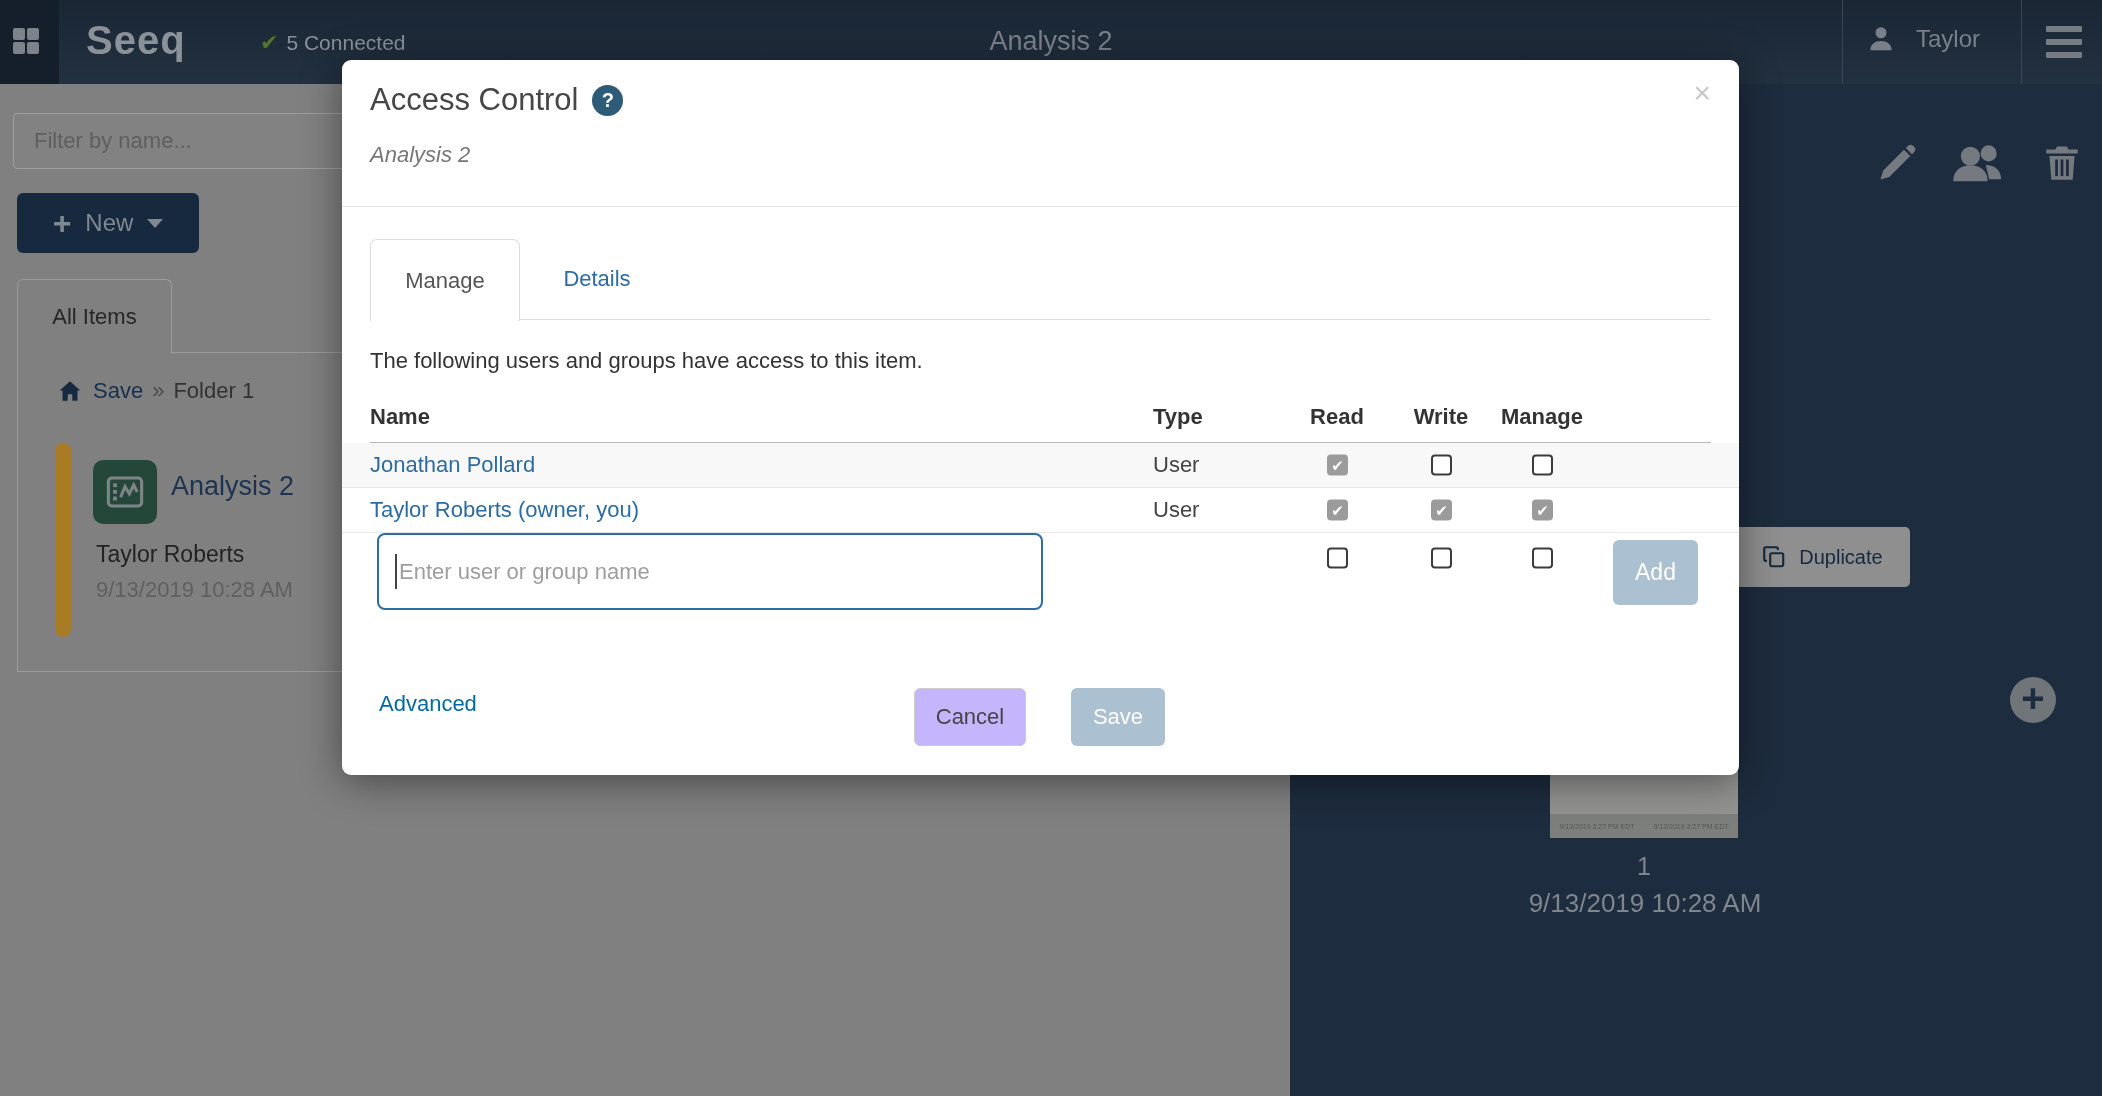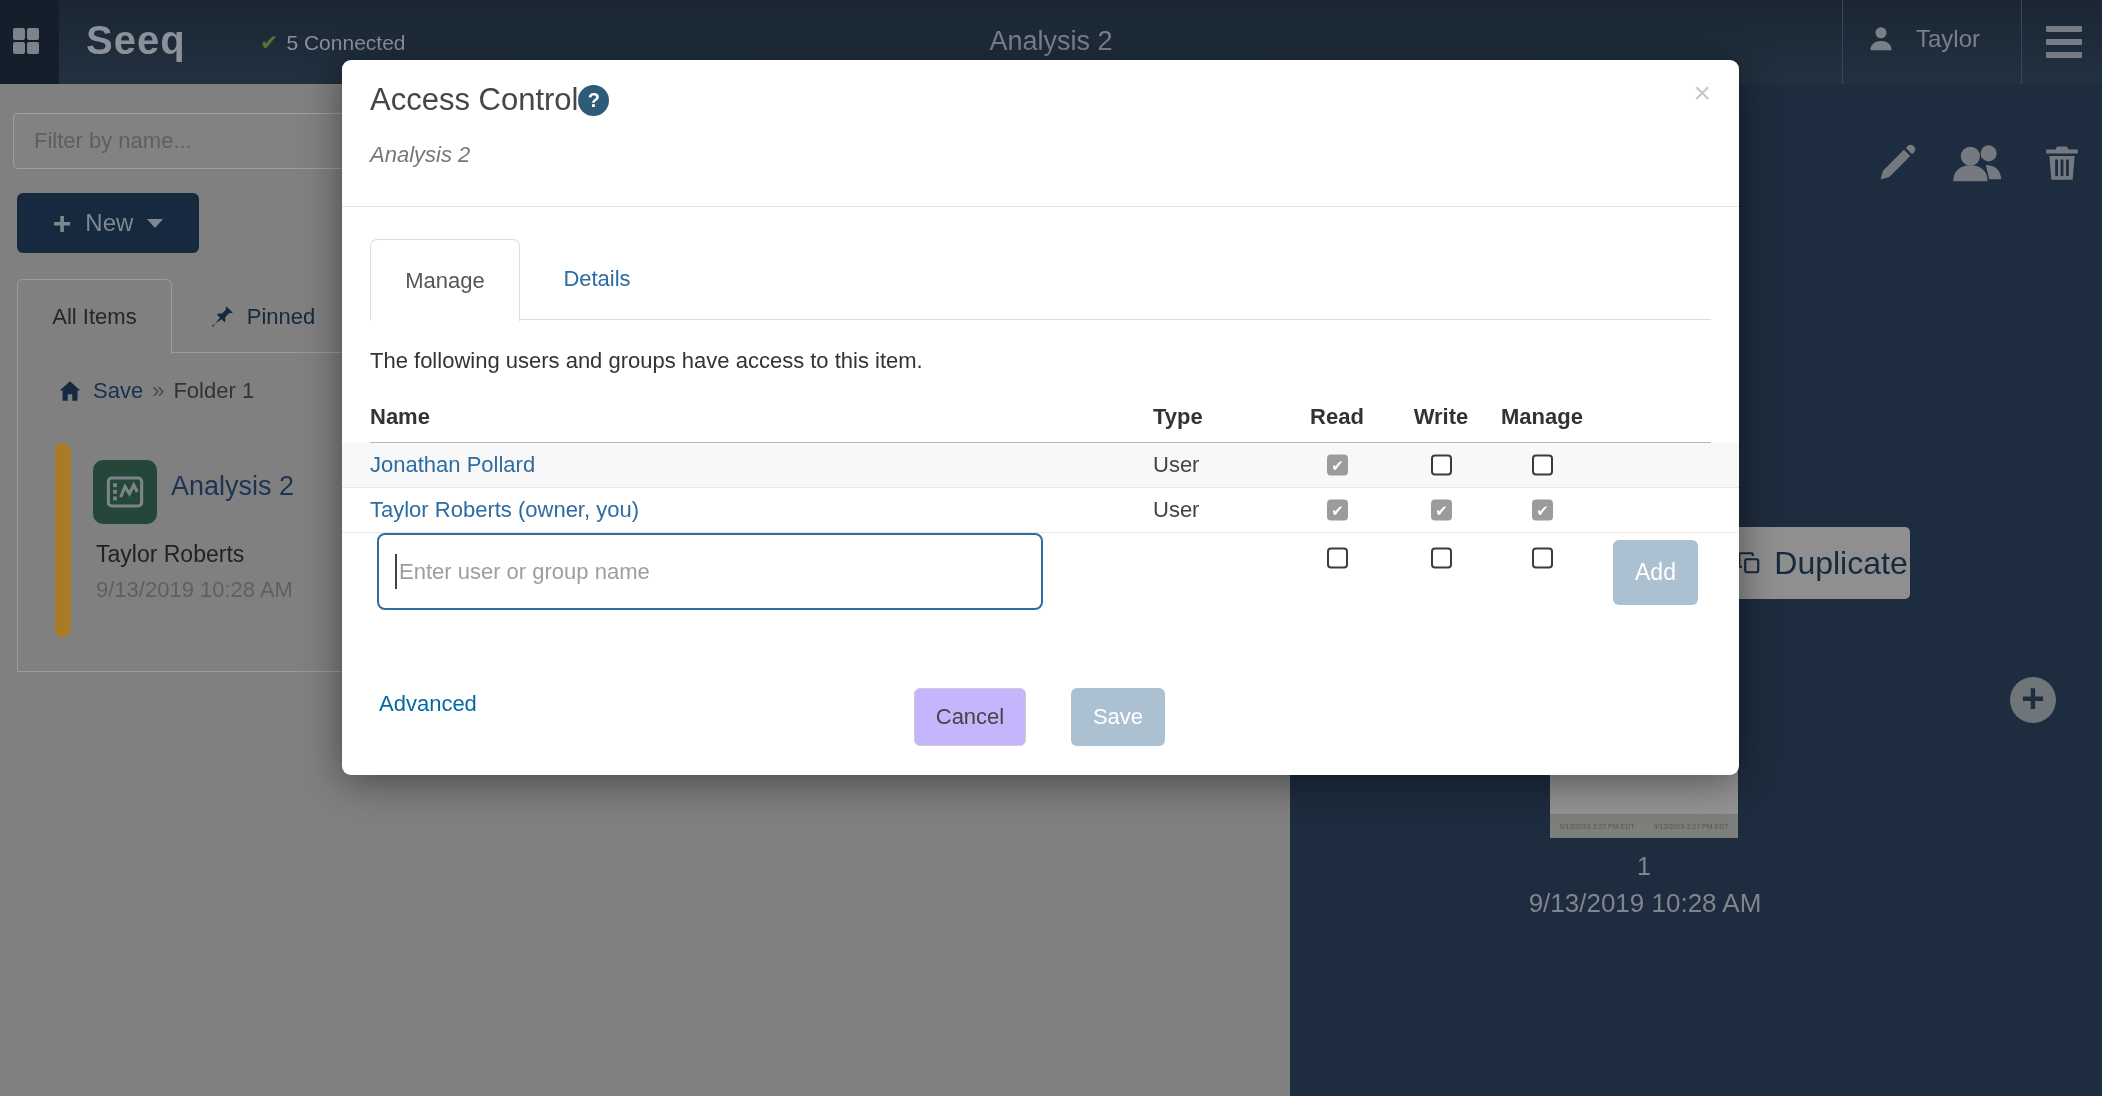--- a/index.html
+++ b/index.html
@@ -52,38 +52,38 @@
   .card-title{position:absolute;left:133px;top:30px;font-size:27px;color:#1d3350;cursor:pointer;}
   .card-owner{position:absolute;left:58px;top:100px;font-size:23px;color:#222;}
   .card-date{position:absolute;left:58px;top:136px;font-size:22px;color:#5f5f5f;}
   .card-pencil{position:absolute;left:300px;top:132px;cursor:pointer;}
   .card-pencil svg{fill:#16293e;}
   
   .right-panel{position:absolute;left:1290px;top:84px;width:812px;height:1012px;background:#1d2c3e;z-index:1;}
   .panel-actions{position:absolute;left:585px;top:55px;display:flex;align-items:flex-end;gap:30px;}
   .panel-actions .icon-btn{cursor:pointer;}
   .panel-actions svg{fill:#757a80;}
-  .duplicate-btn{position:absolute;left:444px;top:443px;width:176px;height:72px;background:#8f8f8f;border-radius:5px;
-    display:flex;align-items:center;justify-content:center;gap:12px;color:#16293e;font-size:32px;cursor:pointer;}
+  .duplicate-btn{position:absolute;left:444px;top:443px;width:176px;height:60px;background:#8f8f8f;border-radius:5px;
+    display:flex;align-items:center;justify-content:center;gap:12px;color:#16293e;font-size:20px;cursor:pointer;}
   .duplicate-btn svg{stroke:#16293e;fill:none;stroke-width:2;}
   .thumb{position:absolute;left:260px;top:616px;width:188px;height:138px;background:#939492;cursor:pointer;}
   .thumb-line{position:absolute;left:0;top:20px;width:188px;height:2px;background:#6e7a6f;}
   .thumb-strip{position:absolute;left:0;bottom:0;width:188px;height:24px;background:#7d7f7c;
     display:flex;align-items:center;justify-content:space-around;}
   .thumb-strip span{font-size:7px;color:#55584f;white-space:nowrap;}
   .thumb-num{position:absolute;left:260px;top:768px;width:188px;text-align:center;font-size:25px;color:#7f858d;}
   .thumb-date{position:absolute;left:200px;top:804px;width:310px;text-align:center;font-size:26px;color:#7f858d;}
   .add-ws-btn{position:absolute;left:720px;top:593px;width:46px;height:46px;border-radius:50%;background:#70757a;
     display:flex;align-items:center;justify-content:center;cursor:pointer;}
   .add-ws-btn span{color:#1d2c3e;font-size:40px;font-weight:bold;line-height:1;margin-top:-4px;}
   
   .modal{position:absolute;left:342px;top:60px;width:1397px;height:715px;background:#fff;border-radius:9px;
     box-shadow:0 6px 40px rgba(0,0,0,0.45);z-index:10;}
   .modal-close{position:absolute;right:28px;top:18px;font-size:30px;color:#c8c8c8;cursor:pointer;line-height:1;}
-  .modal-title{position:absolute;left:28px;top:22px;font-size:31px;color:#464646;display:flex;align-items:center;}
+  .modal-title{position:absolute;left:28px;top:22px;font-size:31px;color:#464646;display:flex;align-items:center;gap:14px;}
   .help-icon{width:31px;height:31px;border-radius:50%;background:#2e5b78;color:#fff;font-size:20px;font-weight:bold;
     display:flex;align-items:center;justify-content:center;cursor:pointer;}
   .modal-subtitle{position:absolute;left:28px;top:82px;font-size:22px;font-style:italic;color:#777;}
   .modal-hr{position:absolute;left:0;top:146px;width:1397px;height:1px;background:#e5e5e5;}
   .nav-line{position:absolute;left:28px;top:259px;width:1341px;height:1px;background:#ddd;}
   .tab-manage{position:absolute;left:28px;top:179px;width:150px;height:82px;background:#fff;border:1px solid #ddd;border-bottom:none;
     border-radius:7px 7px 0 0;display:flex;align-items:center;justify-content:center;font-size:22px;color:#555;cursor:pointer;z-index:2;}
   .tab-details{position:absolute;left:180px;top:179px;width:150px;height:80px;display:flex;align-items:center;justify-content:center;
     font-size:22px;color:#2d6ca2;cursor:pointer;}
   .modal-desc{position:absolute;left:28px;top:288px;font-size:22px;color:#333;}
@@ -155,26 +155,20 @@
   </div>
 
   <div class="content">
     <input class="filter-input" type="text" placeholder="Filter by name..." style="">
     <div class="new-btn">
       <span class="plus-glyph">+</span>
       <span>New</span>
       <span class="caret-down"></span>
     </div>
     <div class="tab-all">All Items</div>
-    <div class="tab-pinned">
-      <svg width="26" height="26" viewBox="0 0 24 24">
-        <path d="M16 2l6 6-2.2.5-1-.1-3.9 3.9c.5 1.5.3 3.1-.5 4.5L10 12.4l-6.3 8.9-1-1 8.9-6.3-4.4-4.4c1.4-.8 3-1 4.5-.5L15.6 5.2l-.1-1L16 2z"></path>
-      </svg>
-      <span>Pinned</span>
-    </div>
     <div class="browse-panel">
       <div class="breadcrumb">
         <svg width="28" height="26" viewBox="0 0 24 24">
             <path d="M2.5 11.5 12 3l9.5 8.5h-2.6V21h-4.8v-6h-4.2v6H5.1v-9.5z"></path>
           </svg>
         <span class="crumb-home">Save</span>
         <span class="crumb-sep">»</span>
         <span>Folder 1</span>
       </div>
       <div class="item-card">

